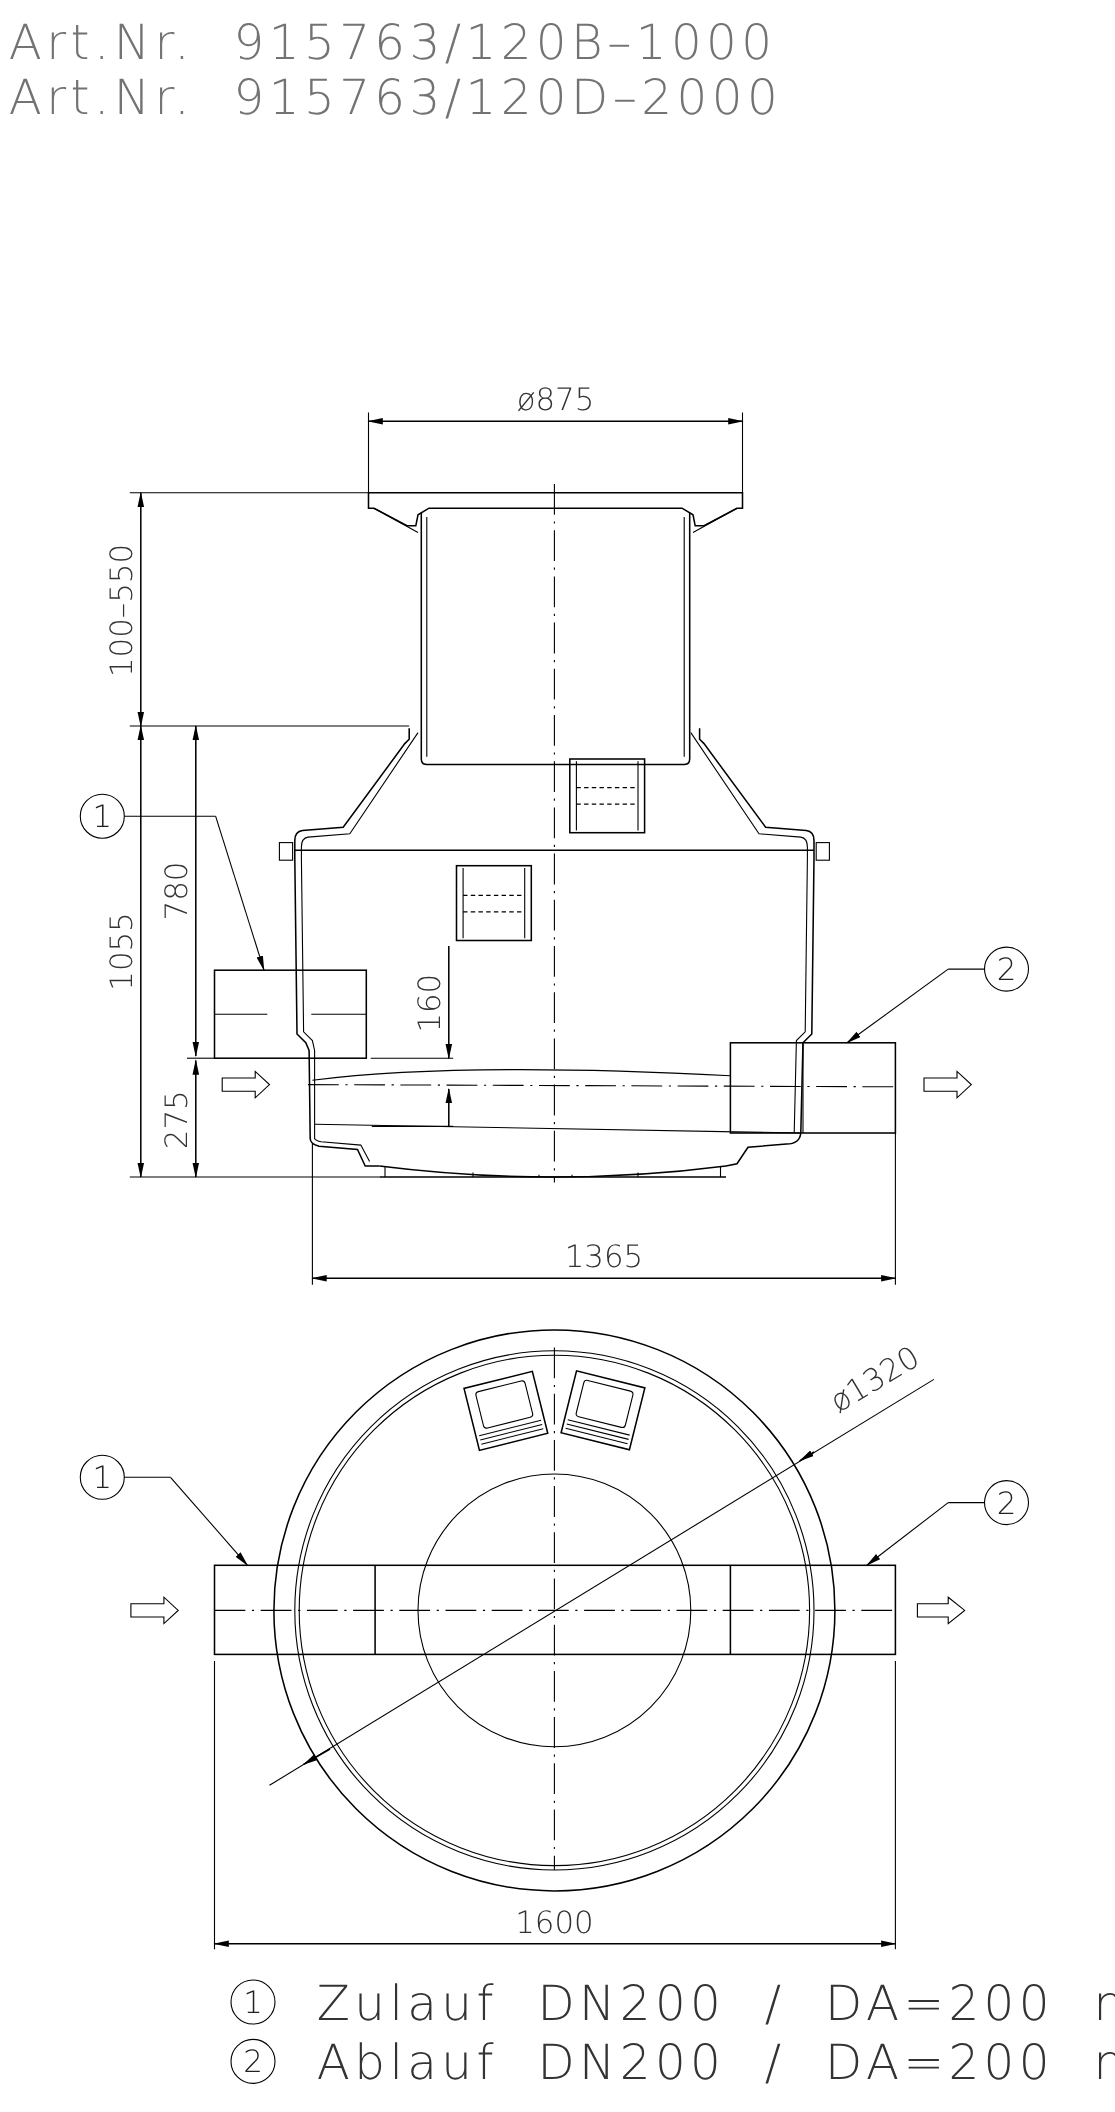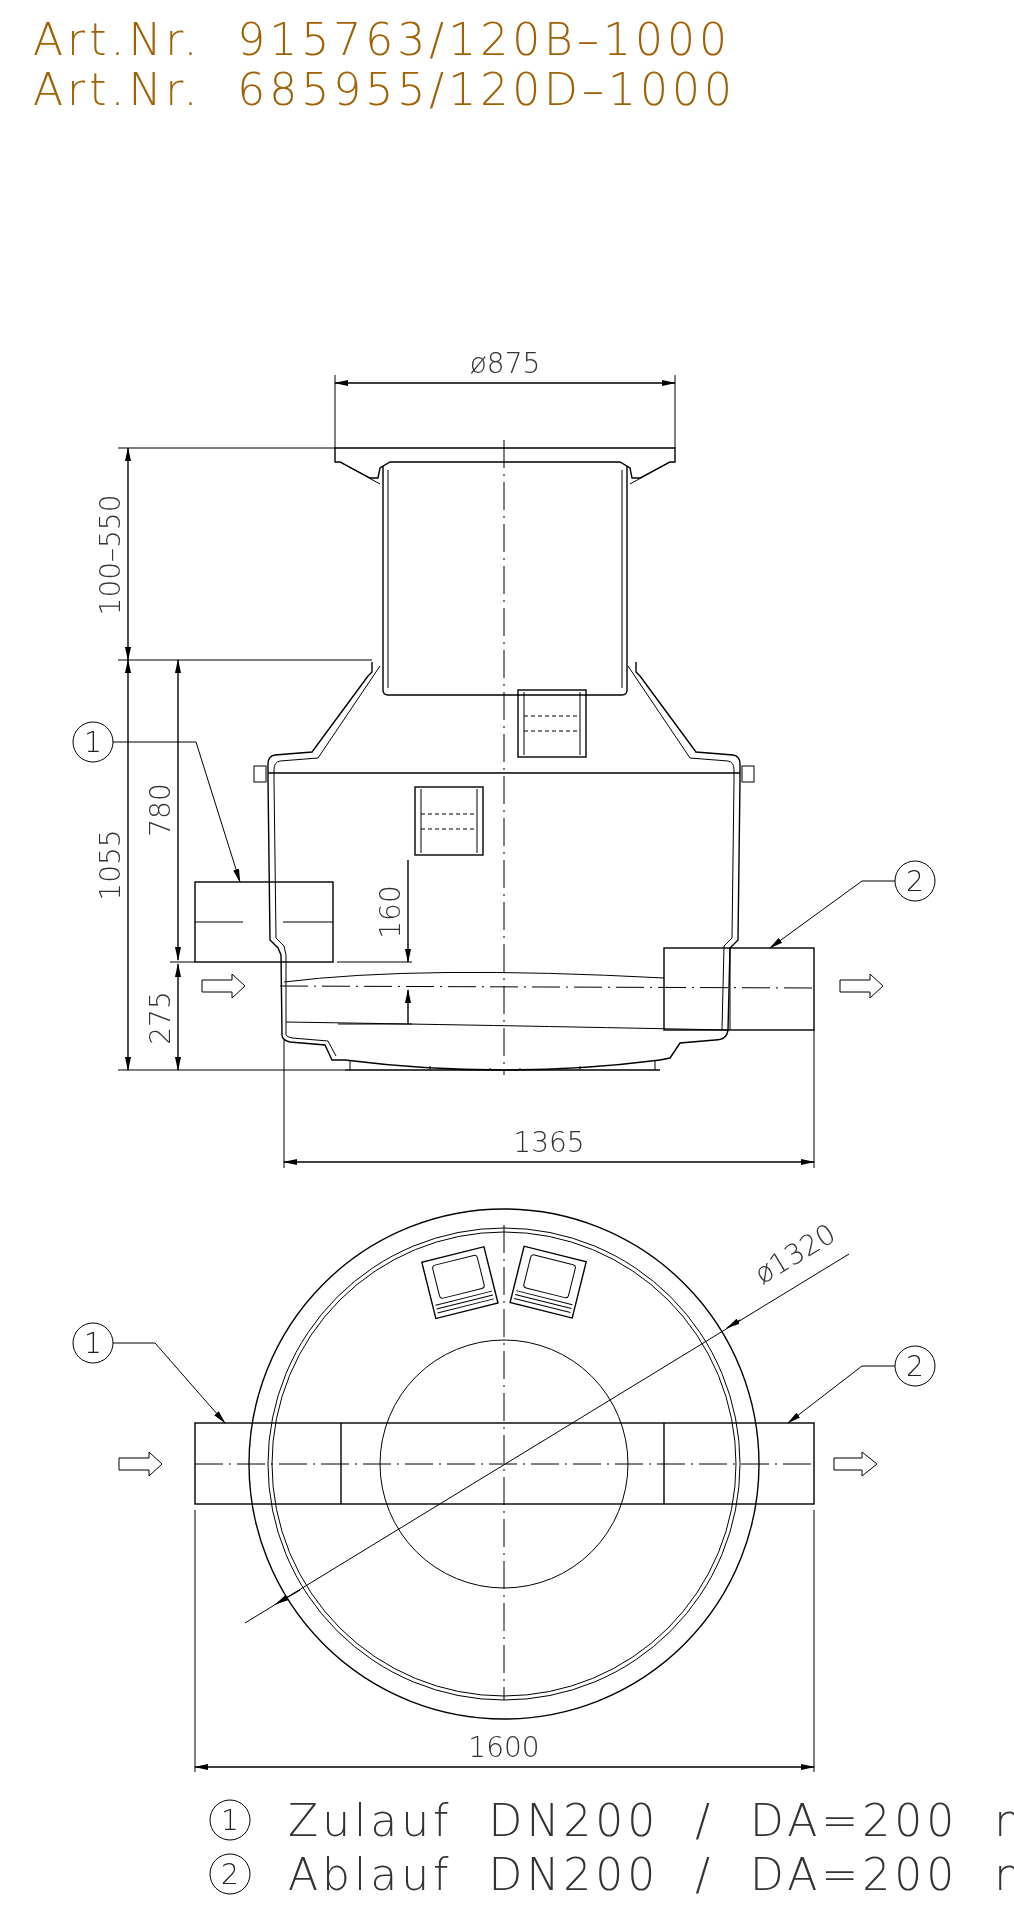--- a/index.html
+++ b/index.html
@@ -1,36 +1,36 @@
 <!DOCTYPE html>
 <html><head>
 <meta charset="utf-8">
 <style>
   html, body { margin: 0; padding: 0; background: #ffffff; }
   body { width: 1014px; height: 1920px; position: relative; overflow: hidden; }
   .title-line {
     position: absolute; left: 8px;
     font-family: "DejaVu Sans", sans-serif; font-weight: 200;
-    font-size: 44px; letter-spacing: 4px; color: #a16207;
-    white-space: pre; line-height: 1; margin-left: 25px;
+    font-size: 44px; letter-spacing: 4px; color: #737373;
+    white-space: pre; line-height: 1;
   }
   svg { position: absolute; left: 0; top: 0; }
   .ln { stroke: #000; stroke-width: 1.4; fill: none; }
   .thin { stroke: #000; stroke-width: 1; fill: none; }
   .ctr { stroke: #000; stroke-width: 1; fill: none; stroke-dasharray: 28 6 2 6; }
   .dimtxt { font-family: "DejaVu Sans", sans-serif; font-weight: 200; font-size: 28px; fill: #333; }
   .lbltxt { font-family: "DejaVu Sans", sans-serif; font-weight: 200; font-size: 28px; fill: #222; }
   .legend { font-family: "DejaVu Sans", sans-serif; font-weight: 200; font-size: 44px; fill: #333; letter-spacing: 4px; }
   .arrowhead { fill: #000; }
 </style>
 </head>
 <body>
 
 <div class="title-line" style="top:18px;">Art.Nr.  915763/120B–1000</div>
-<div class="title-line" style="top:68px;">Art.Nr.  685955/120D–1000</div>
+<div class="title-line" style="top:68px;">Art.Nr.  915763/120D–2000</div>
 
 <svg width="1014" height="1920" viewBox="0 0 1014 1920">
   <defs>
     <marker id="ah" markerWidth="14" markerHeight="8" refX="13" refY="4" orient="auto" markerUnits="userSpaceOnUse">
       <path d="M0,1 L14,4 L0,7 Z" class="arrowhead"></path>
     </marker>
     <marker id="ahs" markerWidth="14" markerHeight="8" refX="1" refY="4" orient="auto" markerUnits="userSpaceOnUse">
       <path d="M14,1 L0,4 L14,7 Z" class="arrowhead"></path>
     </marker>
   </defs>

